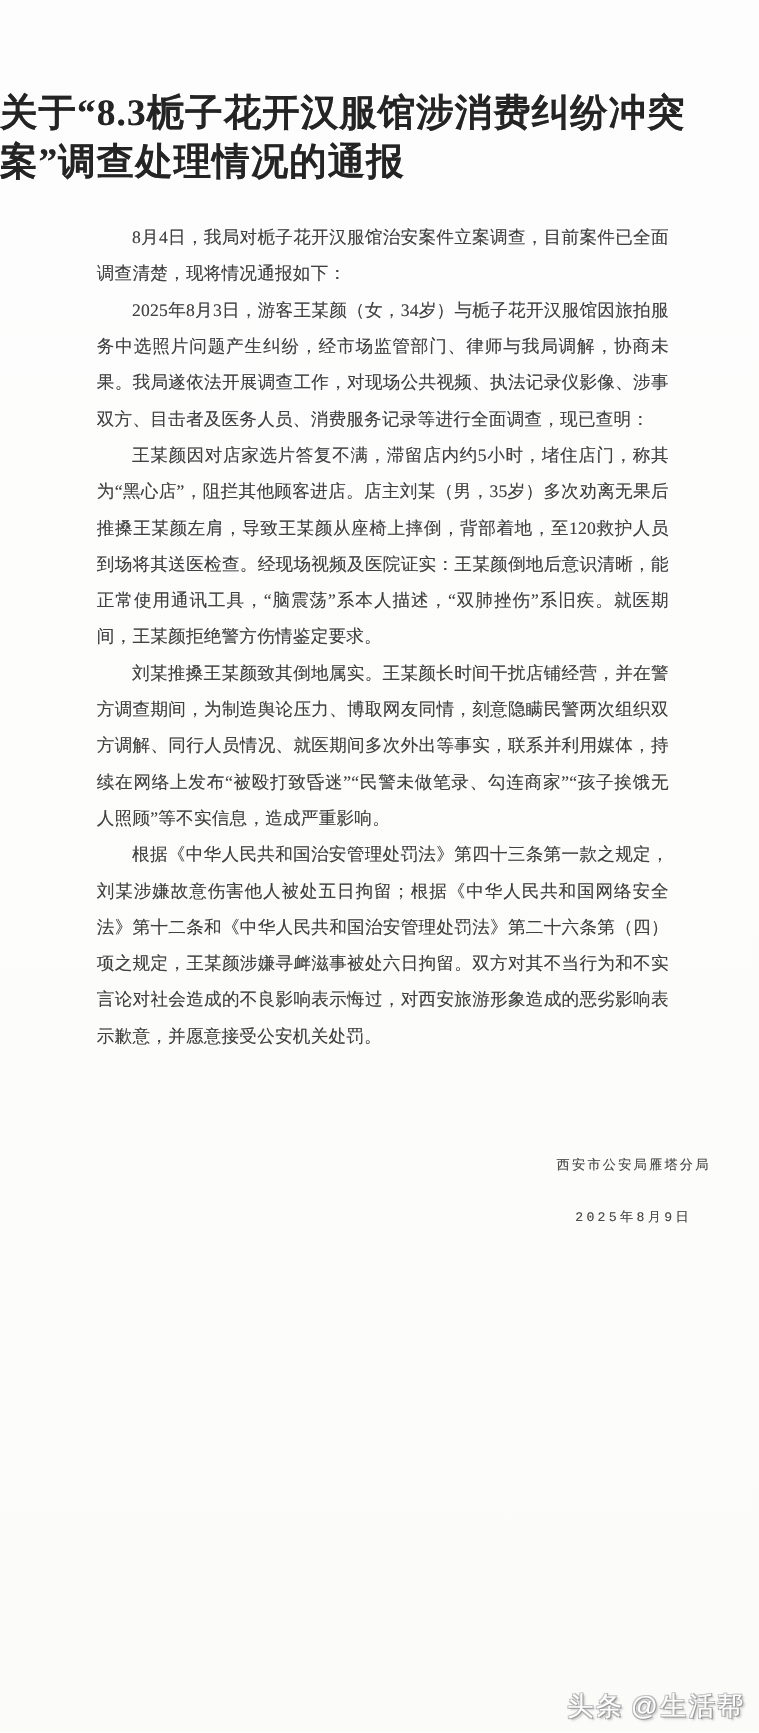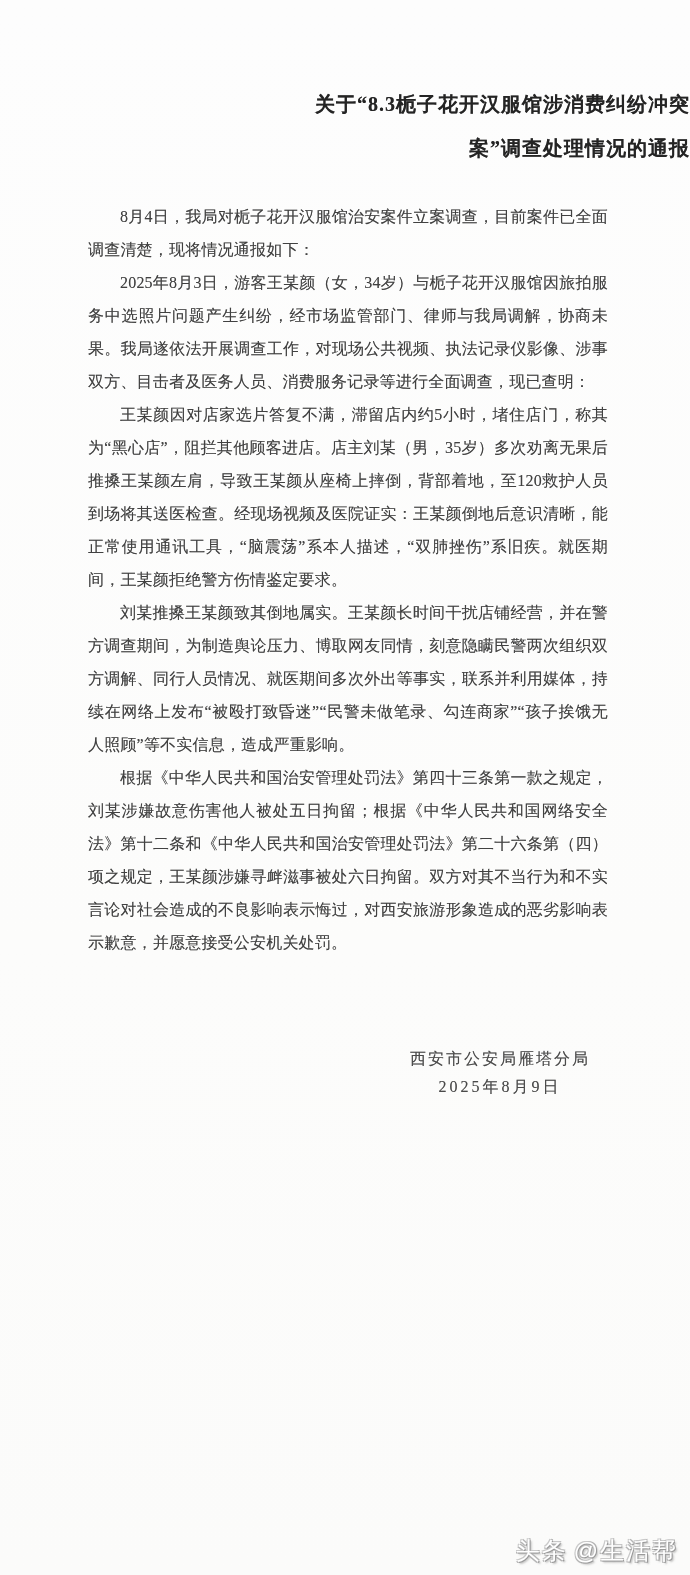--- a/index.html
+++ b/index.html
@@ -15,24 +15,24 @@
   }
   .page {
     position: relative;
     width: 690px;
     height: 1575px;
     background: linear-gradient(180deg, #fdfdfd 0%, #fcfcfb 60%, #fbfbfa 100%);
     box-sizing: border-box;
   }
   .doc-title {
     padding-top: 82px;
-    text-align: right;
+    text-align: left;
     color: #242424;
     font-weight: bold;
-    font-size: 20px;
+    font-size: 34px;
     line-height: 44px;
     letter-spacing: 1px;
     text-shadow: 0 0 0.6px rgba(30,30,30,0.55);
   }
   .doc-body {
     margin: 30px auto 0 88px;
     width: 520px;
     color: #414141;
     font-size: 16px;
     line-height: 33px;
@@ -40,37 +40,39 @@
     text-justify: inter-ideograph;
     letter-spacing: 0.2px;
     text-shadow: 0 0 0.5px rgba(70,70,70,0.45);
   }
   .doc-body p {
     margin: 0;
     text-indent: 2em;
   }
   .signature-block {
     margin-top: 86px;
-    padding-right: 100px;
+    padding-right: 44px;
     text-align: right;
     color: #4a4a4a;
-    font-size: 16px;
+    font-size: 12px;
     text-shadow: 0 0 0.5px rgba(80,80,80,0.45);
   }
   .signature-inner {
     display: inline-block;
     text-align: center;
   }
   .signature-line {
     line-height: 28px;
     letter-spacing: 2px;
   }
   .date-line {
+    margin-top: 20px;
     line-height: 28px;
     letter-spacing: 3px;
+    font-family: Liberation Mono, monospace;
   }
   .watermark {
     position: absolute;
     right: 12px;
     bottom: 8px;
     font-family: "Liberation Sans", "DejaVu Sans", sans-serif;
     font-weight: normal;
     font-size: 24px;
     letter-spacing: 2px;
     color: #ffffff;

